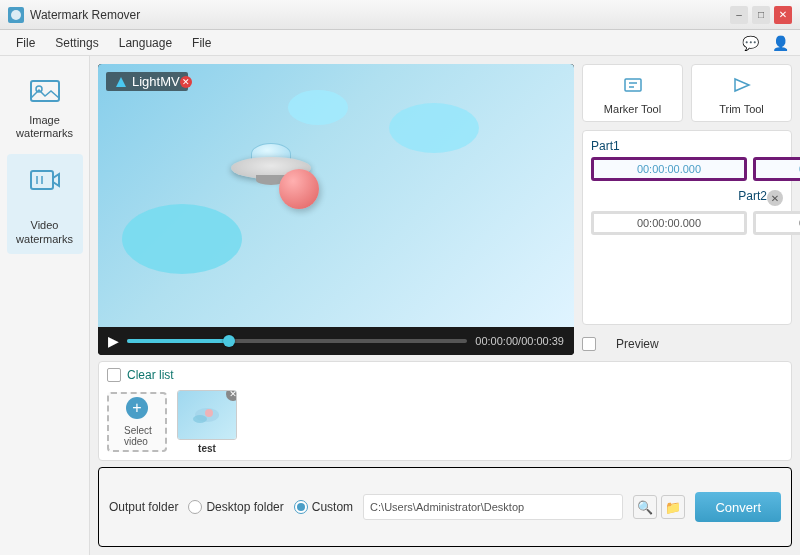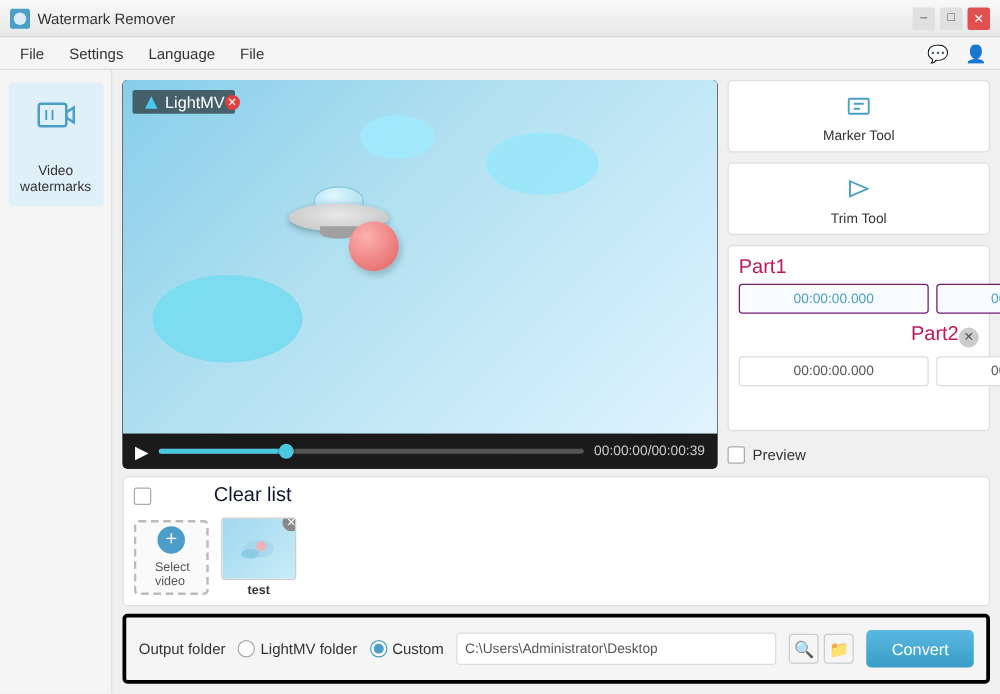--- a/index.html
+++ b/index.html
@@ -295,21 +295,20 @@
     
     .right-panel {
       width: 210px;
       display: flex;
       flex-direction: column;
       gap: 8px;
     }
     .tool-buttons {
       display: flex;
       gap: 8px;
-      flex-direction: column;
     }
     .tool-btn {
       flex: 1;
       display: flex;
       flex-direction: column;
       align-items: center;
       padding: 6px 4px;
       background: white;
       border: 1px solid #ddd;
       border-radius: 4px;
@@ -332,34 +331,34 @@
       background: white;
       border: 1px solid #ddd;
       border-radius: 4px;
       padding: 8px;
       flex: 1;
     }
     .part-row {
       margin-bottom: 8px;
     }
     .part-label {
-      font-size: 16px;
-      color: #be185d;
+      font-size: 12px;
+      color: #0c4a6e;
       margin-bottom: 4px;
       font-weight: 500;
     }
     .part-inputs {
       display: flex;
       gap: 6px;
       align-items: center;
     }
     .part-input {
       flex: 1;
       height: 24px;
-      border: 1px solid #701a75;
+      border: 3px solid #701a75;
       border-radius: 3px;
       font-size: 11px;
       padding: 0 4px;
       color: #4a9ec7;
       background: #f8fbff;
       text-align: center;
     }
     .part-input.inactive {
       border-color: #ddd;
       color: #555;
@@ -378,21 +377,21 @@
       display: flex; align-items: center; justify-content: center;
       font-size: 10px;
       color: #555;
       cursor: pointer;
     }
 
     
     .preview-row {
       display: flex;
       align-items: center;
-      gap: 6px;
+      gap: 20px;
       padding: 4px 0;
     }
     .preview-checkbox {
       width: 14px; height: 14px;
       border: 1px solid #aaa;
       border-radius: 2px;
       background: white;
     }
     .preview-label {
       font-size: 12px;
@@ -418,23 +417,22 @@
       align-items: center;
       gap: 6px;
       margin-bottom: 8px;
     }
     .clear-checkbox {
       width: 14px; height: 14px;
       border: 1px solid #aaa;
       border-radius: 2px;
     }
     .clear-label {
-      font-size: 16px;
-      color: #0f172a;
-      margin-left: 44px;
+      font-size: 12px;
+      color: #0f766e;
     }
     .thumbnails-row {
       display: flex;
       gap: 10px;
       align-items: center;
     }
     .add-video-btn {
       width: 60px; height: 60px;
       border: 2px dashed #bbb;
       border-radius: 4px;
@@ -499,23 +497,23 @@
       color: #333;
       font-weight: bold;
     }
 
     
     .output-bar {
       display: flex;
       align-items: center;
       gap: 10px;
       background: #f5f5f5;
-      border: 3px solid #000000;
+      border: 1px solid #000000;
       border-radius: 4px;
-      padding: 10px 10px;
+      padding: 24px 10px;
     }
     .output-label {
       font-size: 12px;
       color: #333;
       white-space: nowrap;
     }
     .radio-option {
       display: flex;
       align-items: center;
       gap: 4px;
@@ -604,20 +602,30 @@
   <span class="menu-item">File</span>
   <div class="menu-right">
     <span class="menu-icon-btn">💬</span>
     <span class="menu-icon-btn">👤</span>
   </div>
 </div>
 
 <div class="main-layout">
 
   <div class="sidebar">
+    <div class="sidebar-item">
+      <div class="sidebar-icon">
+        <svg width="32" height="32" viewBox="0 0 32 32">
+          <rect x="2" y="5" width="28" height="20" rx="2" fill="none" stroke="#4a9ec7" stroke-width="2"></rect>
+          <circle cx="10" cy="13" r="3" fill="none" stroke="#4a9ec7" stroke-width="1.5"></circle>
+          <polyline points="2,22 10,14 16,20 22,15 30,22" fill="none" stroke="#4a9ec7" stroke-width="1.5"></polyline>
+        </svg>
+      </div>
+      <span class="sidebar-label">Image watermarks</span>
+    </div>
     <div class="sidebar-item active">
       <div class="sidebar-icon">
         <svg width="32" height="32" viewBox="0 0 32 32">
           <rect x="2" y="7" width="22" height="18" rx="2" fill="none" stroke="#4a9ec7" stroke-width="2"></rect>
           <polygon points="30,10 24,14 24,18 30,22" fill="none" stroke="#4a9ec7" stroke-width="2"></polygon>
           <line x1="8" y1="12" x2="8" y2="20" stroke="#4a9ec7" stroke-width="1.5"></line>
           <line x1="13" y1="12" x2="13" y2="20" stroke="#4a9ec7" stroke-width="1.5"></line>
         </svg>
       </div>
       <span class="sidebar-label">Video watermarks</span>
@@ -741,21 +749,21 @@
             </div>
             <span class="thumb-name">test</span>
           </div>
         </div>
       </div>
 
       <div class="output-bar">
         <span class="output-label">Output folder</span>
         <div class="radio-option">
           <div class="radio-circle"></div>
-          <span class="radio-label">LightMV folder</span>
+          <span class="radio-label">Desktop folder</span>
         </div>
         <div class="radio-option">
           <div class="radio-circle checked"></div>
           <span class="radio-label">Custom</span>
         </div>
         <input class="path-input" type="text" value="C:\Users\Administrator\Desktop" style="">
         <div class="path-icons">
           <div class="path-icon-btn">🔍</div>
           <div class="path-icon-btn">📁</div>
         </div>

